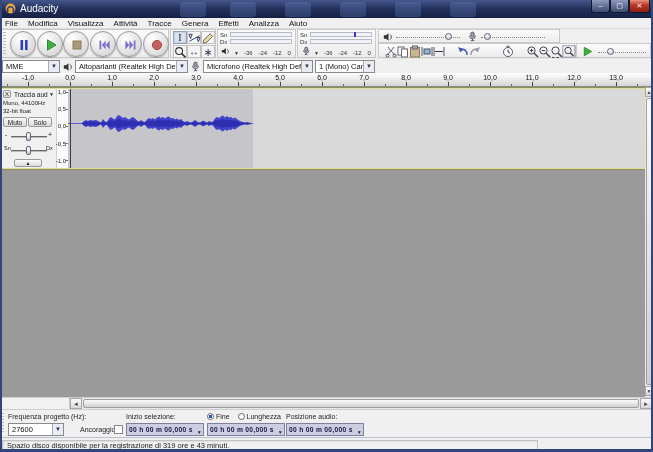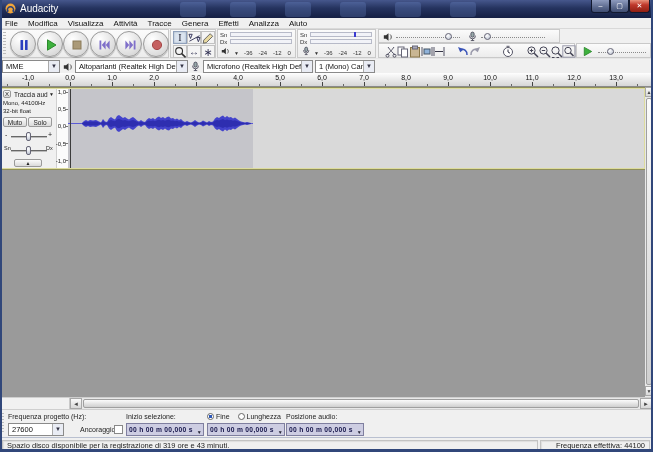--- a/index.html
+++ b/index.html
@@ -453,17 +453,16 @@
     </div>
     <div class="timefield" style="left:207px;">
       <span>00 h 00 m 00,000 s</span><span class="arrow">▼</span></div>
     <div class="slab" style="left:286px;">Posizione audio:</div>
     <div class="timefield" style="left:286px;">
       <span>00 h 00 m 00,000 s</span><span class="arrow">▼</span></div>
   </div>
 
   <div id="statusbar">
     <div class="spane" style="left:2px;width:536px;padding-left:4px;">Spazio disco disponibile per la registrazione di 319 ore e 43 minuti.</div>
-    <div class="spane" style="left:540px;width:110px;text-align:right;padding-right:4px;border-left:1px solid #c3c3c3;">Frequenza effettiva: 44100</div>
   </div>
 
   <div class="frame"></div>
 </div>
 
 </body></html>

